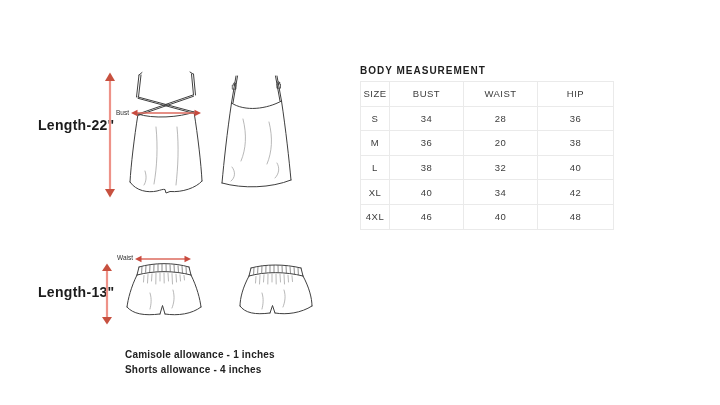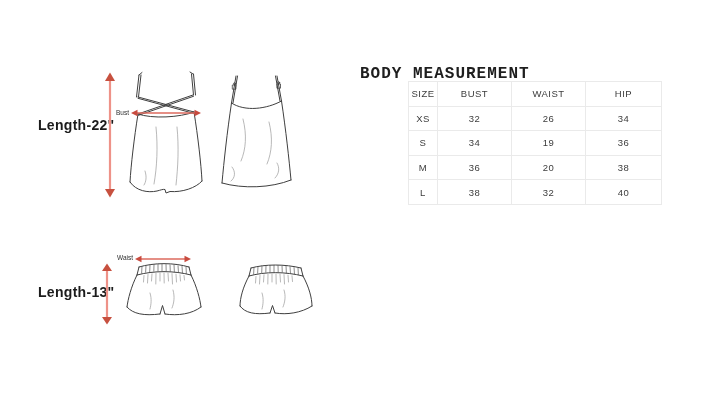--- a/index.html
+++ b/index.html
@@ -4,22 +4,22 @@
 <style>
   html,body{margin:0;padding:0;background:#ffffff;}
   #canvas{
     position:relative;width:720px;height:405px;background:#ffffff;overflow:hidden;
     font-family:"Liberation Sans", sans-serif;color:#262626;
   }
   .abs{position:absolute;}
   .len-label{font-size:14px;font-weight:600;letter-spacing:.3px;color:#1c1c1c;white-space:nowrap;}
   .tiny-label{font-size:6.5px;color:#2e2e2e;white-space:nowrap;}
   .note-line{font-size:10px;font-weight:600;color:#222;line-height:15px;white-space:nowrap;letter-spacing:.2px;}
-  .tbl-title{font-size:16px;font-weight:600;letter-spacing:1px;color:#1e1e1e;white-space:nowrap;font-family:Liberation Mono, monospace;}
-  table.measure{border-collapse:collapse;table-layout:fixed;width:253px;margin-left:48px;}
+  .tbl-title{font-size:10px;font-weight:600;letter-spacing:1px;color:#1e1e1e;white-space:nowrap;}
+  table.measure{border-collapse:collapse;table-layout:fixed;width:253px;}
   table.measure th, table.measure td{
     border:1px solid #eaeaea;text-align:center;vertical-align:middle;
     font-size:9.5px;font-weight:400;color:#3c3c3c;letter-spacing:.5px;
     height:23.6px;padding:0;background:#ffffff;
   }
   svg{display:block;}
   .sketch{stroke:#3f3f3f;stroke-width:1;fill:none;stroke-linecap:round;stroke-linejoin:round;}
   .sketch-light{stroke:#9a9a9a;stroke-width:.7;fill:none;stroke-linecap:round;}
   .tick{stroke:#5a5a5a;stroke-width:.7;fill:none;}
 </style>
@@ -133,59 +133,69 @@
     <g class="tick">
       <path d="M15,5 L14.6,12.6 M19,4.2 L18.6,11.6 M23,3.6 L22.7,11 M27,3.2 L26.8,10.6 M31,3 L31,10.4 M35,3 L35,10.4 M39,3.1 L39.2,10.5 M43,3.4 L43.3,10.8 M47,3.9 L47.4,11.2 M51,4.5 L51.5,11.8 M55,5.2 L55.5,12.4 M59,5.9 L59.4,13"></path>
     </g>
     <g class="sketch-light">
       <path d="M17,14.5 L16.5,21 M21,13.5 L20.5,22 M25,12.8 L24.5,20 M29,12.2 L28.8,22 M33,12 L33,20 M37,12 L37.2,22 M41,12.2 L41.5,20 M45,12.6 L45.5,22 M49,13.2 L49.5,20 M53,13.8 L53.5,19.5"></path>
       <path d="M45,28 C47,34 46,40 44,45"></path>
       <path d="M23,31 C25,37 24,43 23,47"></path>
     </g>
   </svg>
 
+  <div class="abs" style="left:125px;top:347px;">
+    <div class="note-line">Camisole allowance - 1 inches</div>
+    <div class="note-line">Shorts allowance - 4 inches</div>
+  </div>
 
   <span class="abs tbl-title" style="left:360px;top:65px;">BODY MEASUREMENT</span>
 
   <table class="measure abs" style="left:360px;top:81px;">
     <colgroup>
       <col style="width:29px">
         <col style="width:74px">
         <col style="width:74px">
         <col style="width:76px">
     </colgroup>
     <thead>
       <tr>
         <th>SIZE</th>
         <th>BUST</th>
         <th>WAIST</th>
         <th>HIP</th>
       </tr>
     </thead>
     <tbody>
       <tr>
-        <td>XS</td>
-        <td>32</td>
-        <td>26</td>
-        <td>34</td>
-      </tr>
-      <tr>
         <td>S</td>
         <td>34</td>
-        <td>19</td>
+        <td>28</td>
         <td>36</td>
       </tr>
       <tr>
         <td>M</td>
         <td>36</td>
         <td>20</td>
         <td>38</td>
       </tr>
       <tr>
         <td>L</td>
         <td>38</td>
         <td>32</td>
         <td>40</td>
       </tr>
+      <tr>
+        <td>XL</td>
+        <td>40</td>
+        <td>34</td>
+        <td>42</td>
+      </tr>
+      <tr>
+        <td>4XL</td>
+        <td>46</td>
+        <td>40</td>
+        <td>48</td>
+      </tr>
     </tbody>
   </table>
 
 </div>
 
 </body></html>

